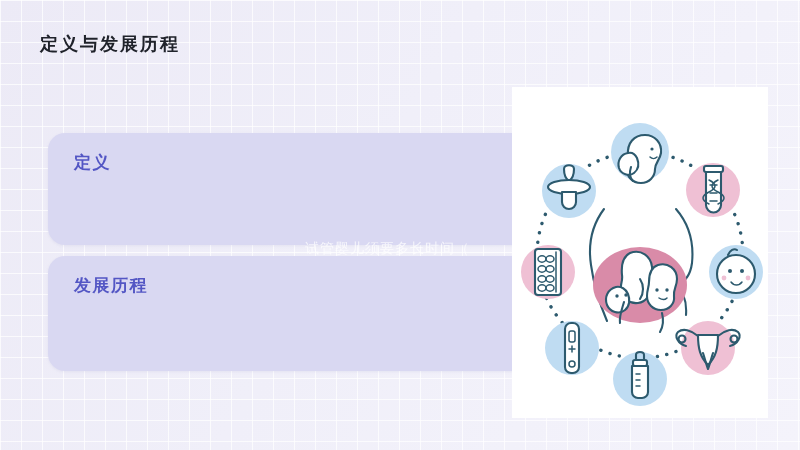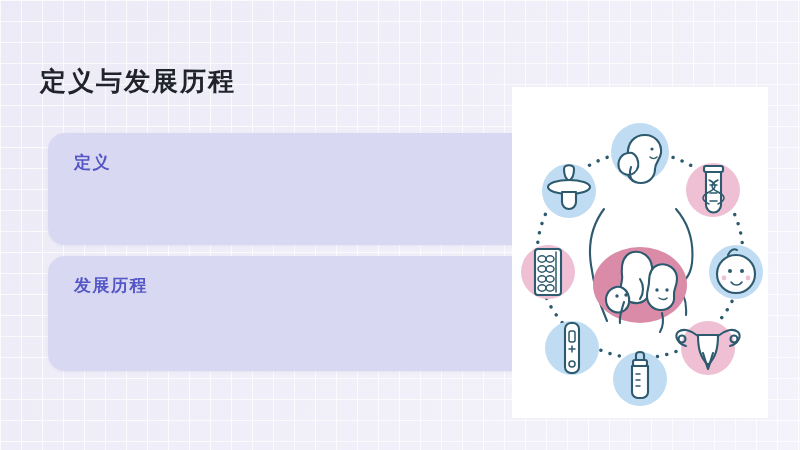--- a/index.html
+++ b/index.html
@@ -16,22 +16,22 @@
     background-image:
       linear-gradient(to right, rgba(255,255,255,.75) 1px, transparent 1px),
       linear-gradient(to bottom, rgba(255,255,255,.75) 1px, transparent 1px),
       linear-gradient(120deg,#eceaf6 0%,#f0eff9 45%,#f4f3fb 100%);
     background-size:21px 21px,21px 21px,100% 100%;
   }
   
   #title{
     position:absolute;left:40px;top:32px;
     font-family:"DejaVu Sans","Liberation Sans",sans-serif;
-    font-size:26px;font-weight:700;color:#20232b;
-    letter-spacing:2px;white-space:nowrap;margin-top:32px;
+    font-size:18px;font-weight:700;color:#20232b;
+    letter-spacing:2px;white-space:nowrap;
   }
   
   .card{
     position:absolute;left:48px;width:544px;
     background:#d9d8f2;border-radius:17px;
     box-shadow:0 1px 3px rgba(120,115,180,.10);
   }
   #card-0{top:133px;height:112px;}
   #card-1{top:256px;height:115px;}
   .card-head{
@@ -67,20 +67,21 @@
   <div id="title">定义与发展历程</div>
 
   <div class="card" id="card-0">
     <div class="card-head">定义</div>
   </div>
 
   <div class="card" id="card-1">
     <div class="card-head">发展历程</div>
   </div>
 
+  <div id="watermark">试管婴儿须要多长时间（</div>
 
   <div id="illus">
     <svg viewBox="0 0 256 331" xmlns="http://www.w3.org/2000/svg">
       <defs>
         <style>
           .st{fill:none;stroke:#2d5a6e;stroke-width:2.1;stroke-linecap:round;stroke-linejoin:round;}
           .stt{fill:none;stroke:#2d5a6e;stroke-width:1.5;stroke-linecap:round;stroke-linejoin:round;}
           .wf{fill:#ffffff;}
         </style>
       </defs>

